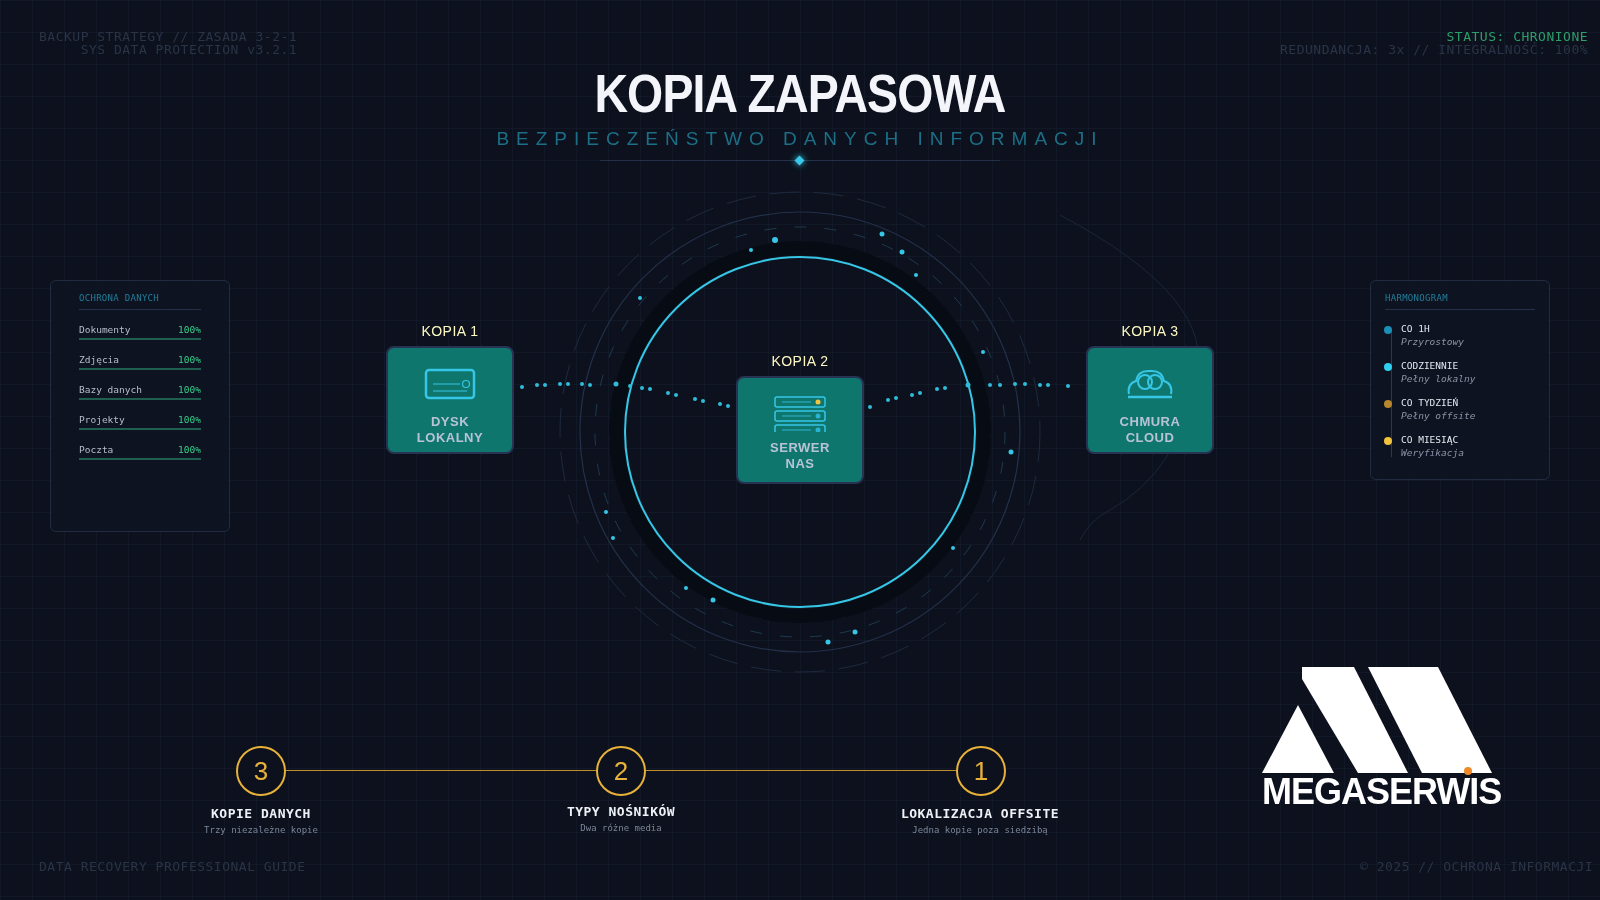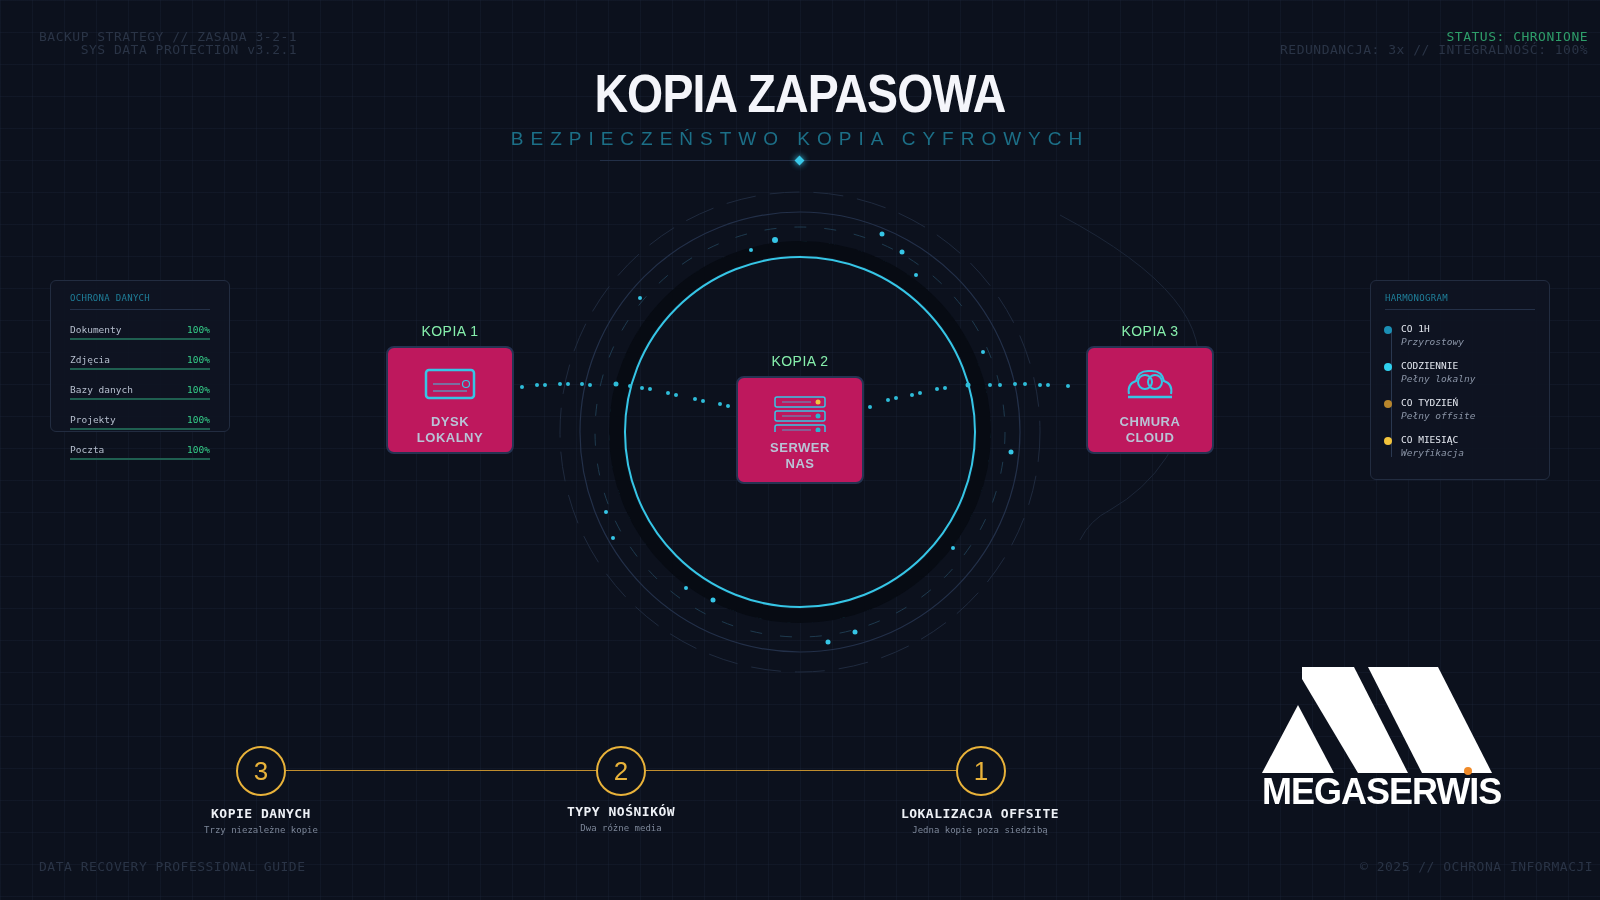--- a/index.html
+++ b/index.html
@@ -37,24 +37,24 @@
   }
   .panel-title { font-size: 9px; color: #1f7f9a; letter-spacing: 0.3px; padding-bottom: 6px; border-bottom: 1px solid #243047; }
   .prot-row { display: flex; justify-content: space-between; font-size: 9.5px; color: #b6bfce; margin-top: 14px; padding-bottom: 3px; border-bottom: 2px solid #1f5f50; }
   .prot-row .pct { color: #35d08a; }
   .sched-item { position: relative; padding-left: 16px; margin-top: 13px; }
   .sched-item .dot { position: absolute; left: -1px; top: 3px; width: 8px; height: 8px; border-radius: 50%; }
   .sched-item .t1 { font-size: 9.5px; color: #e4e8f0; }
   .sched-item .t2 { font-size: 9.5px; color: #8a94a6; margin-top: 2px; font-style: italic; }
   .sched-line { position: absolute; left: 20px; top: 50px; width: 1px; height: 126px; background: #2a3850; }
 
-  .copy-label { font-family: "Liberation Sans", sans-serif; font-size: 14px; color: #86efac; text-align: center; width: 130px; letter-spacing: 0.5px; }
+  .copy-label { font-family: "Liberation Sans", sans-serif; font-size: 14px; color: #fef9c3; text-align: center; width: 130px; letter-spacing: 0.5px; }
   .node {
     width: 128px; height: 108px; border: 2px solid #263352; border-radius: 8px;
-    background: #be185d; display: flex; flex-direction: column; align-items: center;
+    background: #0f766e; display: flex; flex-direction: column; align-items: center;
   }
   .node .icon { margin-top: 18px; height: 36px; }
   .node .lbl { font-family: "Liberation Sans", sans-serif; font-weight: 700; font-size: 13px; color: #b9c3d6; text-align: center; line-height: 16px; margin-top: 12px; letter-spacing: 0.5px; }
 
   .step-circle { width: 50px; height: 50px; border: 2px solid #e8b23a; border-radius: 50%; display: flex; align-items: center; justify-content: center; font-family: "Liberation Sans", sans-serif; font-size: 26px; color: #e8b23a; background: #0c111d; }
   .step-title { font-weight: 700; font-size: 13px; color: #eef1f6; text-align: center; width: 240px; letter-spacing: 0.5px; }
   .step-desc { font-size: 9px; color: #7c8698; text-align: center; width: 240px; margin-top: 4px; }
   .step-line { height: 1px; background: #c18e2e; top: 770px; }
 
   .logo-text { font-family: "Liberation Sans", sans-serif; font-weight: 700; font-size: 36px; color: #ffffff; letter-spacing: -1px; }
@@ -65,21 +65,21 @@
 <div class="abs corner" style="left:39px; top:30px;">
   <div>BACKUP STRATEGY // ZASADA 3-2-1</div>
   <div>SYS DATA PROTECTION v3.2.1</div>
 </div>
 <div class="abs corner" style="left:1280px; top:30px;">
   <div class="status-line">STATUS: CHRONIONE</div>
   <div>REDUNDANCJA: 3x // INTEGRALNOŚĆ: 100%</div>
 </div>
 
 <div class="abs title">KOPIA ZAPASOWA</div>
-<div class="abs subtitle">BEZPIECZEŃSTWO KOPIA CYFROWYCH</div>
+<div class="abs subtitle">BEZPIECZEŃSTWO DANYCH INFORMACJI</div>
 <div class="abs sub-line"></div>
 <div class="abs sub-diamond"></div>
 
 <svg class="abs" style="left:0;top:0;" width="1600" height="900">
   <g fill="none">
     <circle cx="800" cy="432" r="240" stroke="#1f2a3e" stroke-width="1" stroke-dasharray="30 14"></circle>
     <circle cx="800" cy="432" r="220" stroke="#233049" stroke-width="1.2"></circle>
     <circle cx="800" cy="432" r="205" stroke="#1e3a4e" stroke-width="1" stroke-dasharray="12 18"></circle>
     <circle cx="800" cy="432" r="190" stroke="#1b6f83" stroke-width="1" stroke-dasharray="6 22"></circle>
     <circle cx="800" cy="432" r="184" stroke="#070b13" stroke-width="14"></circle>
@@ -134,21 +134,21 @@
       <circle cx="953" cy="548" r="2"></circle>
     <circle cx="713" cy="600" r="2.5"></circle>
       <circle cx="828" cy="642" r="2.5"></circle>
       <circle cx="855" cy="632" r="2.5"></circle>
     <circle cx="606" cy="512" r="2"></circle>
       <circle cx="613" cy="538" r="2"></circle>
       <circle cx="686" cy="588" r="2"></circle>
   </g>
 </svg>
 
-<div class="abs panel" style="left:50px; top:280px; width:180px; height:152px; padding:12px 19px;">
+<div class="abs panel" style="left:50px; top:280px; width:180px; height:252px; padding:12px 28px;">
   <div class="panel-title">OCHRONA DANYCH</div>
   <div class="prot-row">
     <span>Dokumenty</span>
     <span class="pct">100%</span>
   </div>
   <div class="prot-row">
     <span>Zdjęcia</span>
     <span class="pct">100%</span>
   </div>
   <div class="prot-row">

